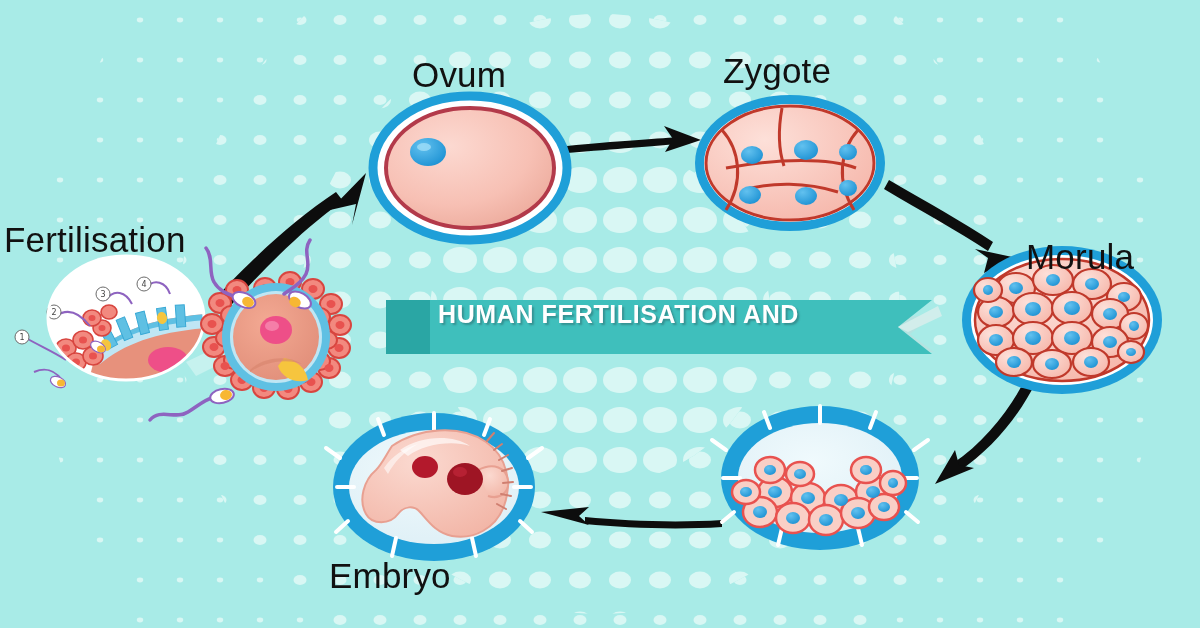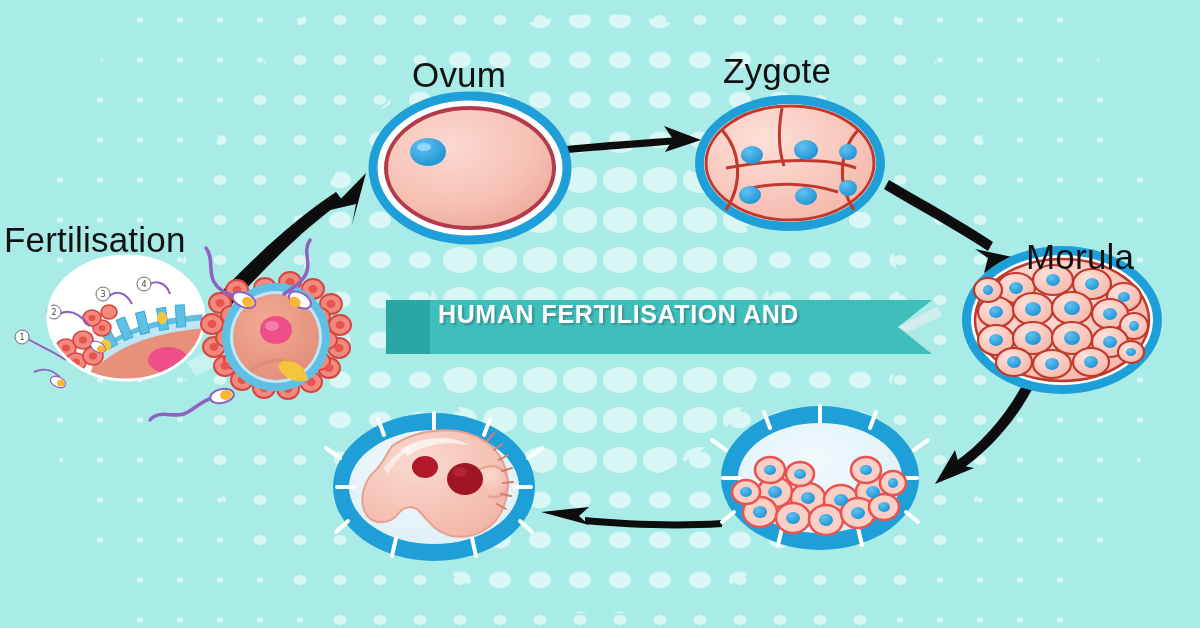--- a/index.html
+++ b/index.html
@@ -502,14 +502,15 @@
     </svg>
     <div class="banner-title">
       <div>HUMAN FERTILISATION AND</div>
     </div>
   </div>
 
   <div class="label" style="left:4px;top:222px;">Fertilisation</div>
   <div class="label" style="left:412px;top:57px;">Ovum</div>
   <div class="label" style="left:723px;top:53px;">Zygote</div>
   <div class="label" style="left:1026px;top:222px;margin-top:17px;">Morula</div>
+  <div class="label" style="left:329px;top:558px;">Embryo</div>
 
 </div>
 
 </body></html>

